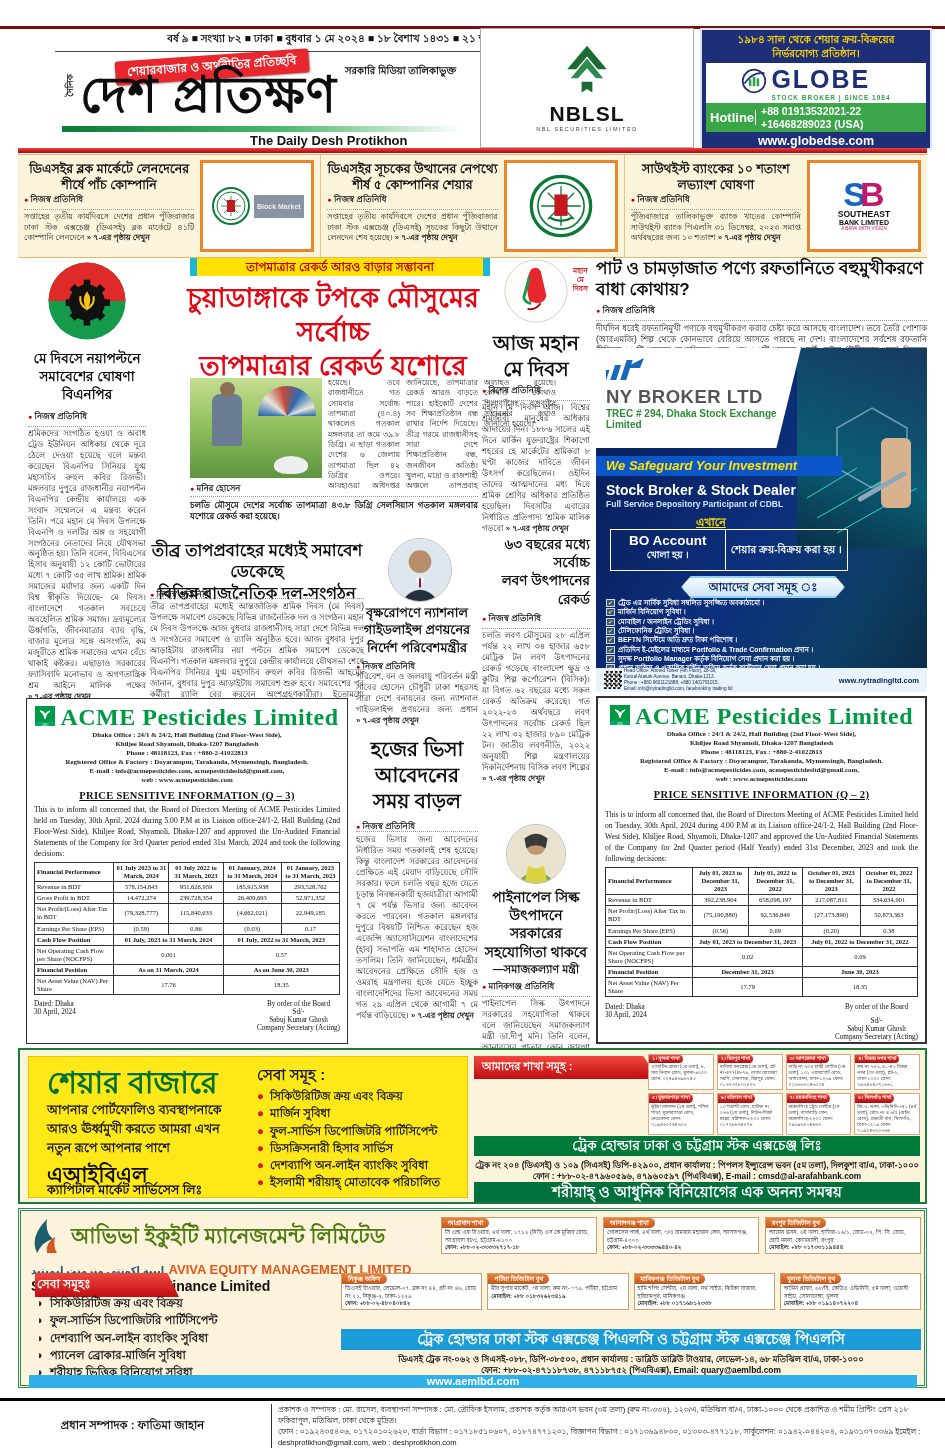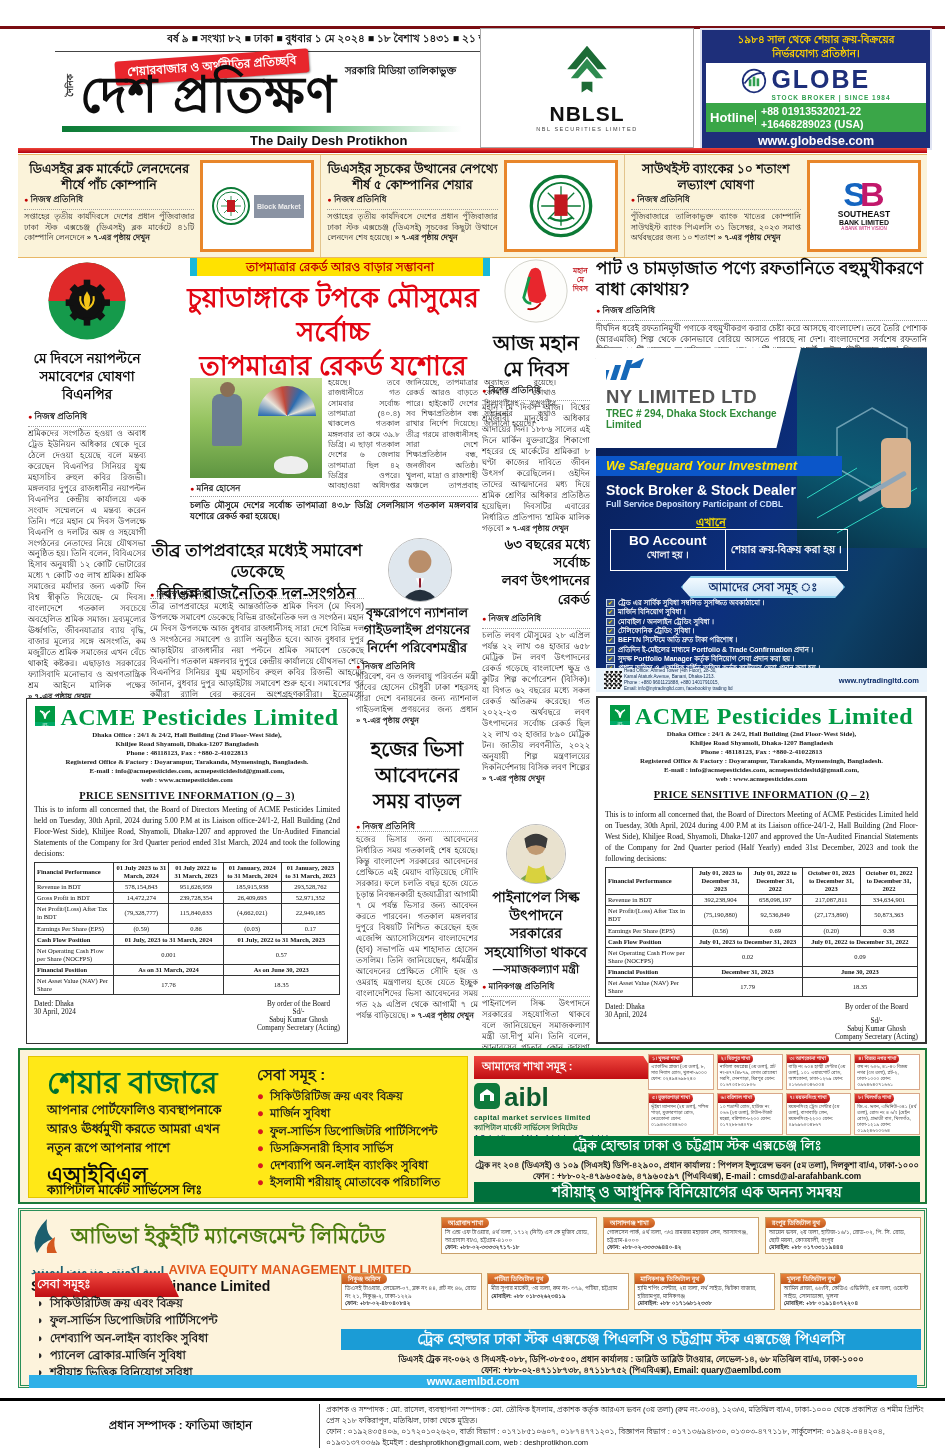--- a/index.html
+++ b/index.html
@@ -360,21 +360,21 @@
       </div>
       <div class="abs" style="left:0;top:0;width:205px;height:100px;background:#fff;clip-path:polygon(0 0,100% 0,88% 100%,0 100%);padding:8px 10px;box-sizing:border-box;">
         <span>
           <svg width="46" height="26" viewBox="0 0 46 26">
             <rect x="2" y="14" width="6" height="10" fill="#1668b8" transform="skewX(-18)"></rect>
             <rect x="12" y="9" width="6" height="15" fill="#1668b8" transform="skewX(-18)"></rect>
             <rect x="22" y="4" width="6" height="20" fill="#1668b8" transform="skewX(-18)"></rect>
             <path d="M18 12 L38 2 L34 12 Z" fill="#1668b8"></path>
           </svg>
         </span>
-        <div class="b" style="font-size:18.5px;color:#555;letter-spacing:.5px;">NY LIMITED LTD</div>
+        <div class="b" style="font-size:18.5px;color:#555;letter-spacing:.5px;">NY BROKER LTD</div>
         <div class="b" style="font-size:10px;color:#2e8b37;">TREC # 294, Dhaka Stock Exchange Limited</div>
       </div>
       <div class="abs ny-strip" style="left:0;top:108px;width:236px;padding-left:10px;">We Safeguard Your Investment</div>
       <div class="abs b" style="left:10px;top:134px;color:#fff;font-size:14px;">Stock Broker &amp; Stock Dealer</div>
       <div class="abs b" style="left:10px;top:151px;color:#cfe3ff;font-size:8.5px;">Full Service Depository Participant of CDBL</div>
       <div class="abs b" style="left:100px;top:166px;color:#ffe200;font-size:11px;text-decoration:underline;">এখানে</div>
       <div class="abs" style="left:14px;top:181px;width:236px;height:40px;display:flex;border:1.5px solid #fff;">
         <div class="c" style="flex:1;border-right:1.5px solid #fff;color:#fff;padding-top:3px;">
           <div class="b" style="font-size:13.5px;">BO Account</div>
           <div class="b" style="font-size:9.5px;">খোলা হয় ।</div>
@@ -624,34 +624,20 @@
           </div>
         <div class="bullet-row">
             <span style="color:#d71920;">●</span>
             <span>ইসলামী শরীয়াহ্ মোতাবেক পরিচালিত</span>
           </div>
       </div>
     </div>
 
     <div class="abs" style="left:452px;top:4px;width:450px;height:148px;">
       <div class="abs red-rib" style="left:2px;top:2px;width:168px;font-size:11px;padding:2px 8px;">আমাদের শাখা সমূহ :</div>
-      <div class="abs" style="left:2px;top:28px;width:168px;">
-        <div style="display:flex;align-items:center;gap:4px;">
-          <span>
-            <svg width="26" height="26" viewBox="0 0 26 26">
-                <rect width="26" height="26" rx="5" fill="#0e7a3c"></rect>
-                <path d="M6 18 v-7 l7 -5 l7 5 v7 h-4 v-6 h-6 v6 Z" fill="#fff"></path>
-              </svg>
-          </span>
-          <span class="b" style="font-size:26px;color:#0e5c2f;">aibl</span>
-        </div>
-        <div class="b" style="font-size:7.2px;color:#0e5c2f;letter-spacing:.4px;">capital market services limited</div>
-        <div class="b" style="font-size:7.2px;color:#0e5c2f;">ক্যাপিটাল মার্কেট সার্ভিসেস লিমিটেড</div>
-        <div class="b" style="font-size:6.8px;color:#123a6b;">A Subsidiary of Al-Arafah Islami Bank Ltd.</div>
-      </div>
       <div class="abs" style="left:176px;top:0;width:272px;display:grid;grid-template-columns:repeat(4,1fr);gap:3px;">
         <div class="bb"><span class="bb-h">১। খুলনা শাখা</span><div style="padding:1px 2px;">এ্যাকটিভ প্লাজা (৩য় তলা), ৮, সার নিবাস রোড, খুলনা-৯০০০  ফোন: ০২৪৯৪৬৯৮২৪৩</div></div>
         <div class="bb"><span class="bb-h">২। মিরপুর শাখা</span><div style="padding:1px 2px;">নাবিলা কমপ্লেক্স (৩য় তলা), প্লট নং-৪৭৭/৪৮৭৯, বেগম রোকেয়া সরণি, সেনপাড়া, মিরপুর  ফোন: ০১৬৭৩৫৮৩১৮০৬</div></div>
         <div class="bb"><span class="bb-h">৩। আশকোনা শাখা</span><div style="padding:1px 2px;">বাড়ি নং ৬০৪ হাজ্বী সেন্টার (৩য় তলা), ১০১ এয়ারপোর্ট রোড, আশকোনা, ঢাকা-১২৬৯  ফোন: ০১৬৬৬০৩৪৬০০৪</div></div>
         <div class="bb"><span class="bb-h">৪। বিজয় নগর শাখা</span><div style="padding:1px 2px;">রুম নং ৬০৬, ৪১-৪৩ বিজয় নগর (৫ম তলা), প্লট-২, ঢাকা-১০০০  ফোন: ০৯৬৪৬৪০৭১৬৬১</div></div>
         <div class="bb"><span class="bb-h">৫। মুক্তারপাড়া শাখা</span><div style="padding:1px 2px;">ভূঁইয়া ম্যানসন (২য় তলা), পশ্চিম পাড়া, মুক্তারপাড়া রোড, নেত্রকোনা  ফোন: ০১৯৪৬০৫৪৪৬০৩</div></div>
         <div class="bb"><span class="bb-h">৬। বরিশাল শাখা</span><div style="padding:1px 2px;">১০ শতাব্দী রোড, হাউজ নং ০৬৬ (২য় তলা), টাউন-গির্জা মহল্লা, বরিশাল-৮২০০  ফোন: ০১৭২৮৮৬৪০৭৮</div></div>
         <div class="bb"><span class="bb-h">৭। ময়মনসিংহ শাখা</span><div style="padding:1px 2px;">ময়মনসিংহ ট্রেড সেন্টার (৫ম তলা), বাসাবাড়ি লেন, ময়মনসিংহ-২২০০  ফোন: ০৯৬৯৬০৩৪৮৬৭</div></div>
         <div class="bb"><span class="bb-h">৮। খিলগাঁও শাখা</span><div style="padding:1px 2px;">জি.এ. ভবন, এভিনিউ-৩৪১ (৪র্থ তলা), রোড নং ৪ ৬/৫ (মেইন রোড), প্রভাতী বাগ, খিলগাঁও, ঢাকা-১২১৯  ফোন: ০১৯২৪৬৩০৩৬৪</div></div>
       </div>
@@ -714,21 +700,21 @@
       <div class="av-box"><span class="av-h">খুলনা ডিজিটাল বুথ</span><div style="padding:1px 3px;"><span>আমিন প্লাজা, ৬৮/বি, কেডিএ এভিনিউ, ৫ম তলা, ওয়েস্ট সাইড, সোনাডাঙ্গা, খুলনা</span><div class="b">মোবাইল: +৮৮ ০১৯১৪০৭২২০৪</div></div></div>
     </div>
     <div class="abs blue-band c" style="left:320px;top:118px;width:580px;font-size:14.5px;line-height:21px;">ট্রেক হোল্ডার ঢাকা স্টক এক্সচেঞ্জ পিএলসি ও চট্টগ্রাম স্টক এক্সচেঞ্জ পিএলসি</div>
     <div class="abs b c" style="left:320px;top:142px;width:580px;font-size:8.4px;">ডিএসই ট্রেক নং-০৬২ ও সিএসই-০৮৮, ডিপি-৩৮৫০০, প্রধান কার্যালয় : ডাব্লিউ ডাব্লিউ টাওয়ার, লেভেল-১৪, ৬৮ মতিঝিল বা/এ, ঢাকা-১০০০</div>
     <div class="abs b c" style="left:320px;top:153px;width:580px;font-size:8.4px;">ফোন: +৮৮-০২-৪৭১১৮৭৩৮, ৪৭১১৮৭৫২ (পিএবিএক্স), Email: quary@aemlbd.com</div>
     <div class="abs cyan-band c" style="left:8px;top:164px;width:888px;font-size:11px;line-height:13px;">www.aemlbd.com</div>
   </div>
 
   <div class="abs foot-line" style="left:0;top:1398px;width:945px;height:3px;"></div>
   <div class="abs" style="left:0;top:1404px;width:945px;display:flex;">
-    <div class="b c" style="width:265px;font-size:11.5px;align-self:center;padding-left:48px;">প্রধান সম্পাদক : ফাতিমা জাহান</div>
+    <div class="b c" style="width:265px;font-size:11.5px;align-self:center;">প্রধান সম্পাদক : ফাতিমা জাহান</div>
     <div style="border-left:1px solid #333;margin:0 6px;"></div>
     <div class="foot-txt" style="flex:1;padding-right:10px;">
       <div>প্রকাশক ও সম্পাদক : মো. রাসেল, ব্যবস্থাপনা সম্পাদক : মো. তৌফিক ইসলাম, প্রকাশক কর্তৃক আরএস ভবন (৩য় তলা) (রুম নং-৩৩৪), ১২৩/এ, মতিঝিল বা/এ, ঢাকা-১০০০ থেকে প্রকাশিত ও শমীম প্রিন্টিং প্রেস ২১৮ ফকিরাপুল, মতিঝিল, ঢাকা থেকে মুদ্রিত।</div>
       <div>ফোন : ০১৯২৪৩৫৪০৬, ০১৭২০১০২৬২০, বার্তা বিভাগ : ০১৭১৮৫১০৬০৭, ০১৮৭৪৭৭১২০১, বিজ্ঞাপন বিভাগ : ০১৭১৩৬৯৪৮৩০, ০১৩০৩-৪৭৭১১৮, সার্কুলেশন: ০১৯৪২-০৪৪২০৪, ০১৯৩১৩৭৩৩৬৯ ইমেইল : deshprotikhon@gmail.com, web : deshprotikhon.com</div>
     </div>
   </div>
 
 </div>
 
 </body></html>

